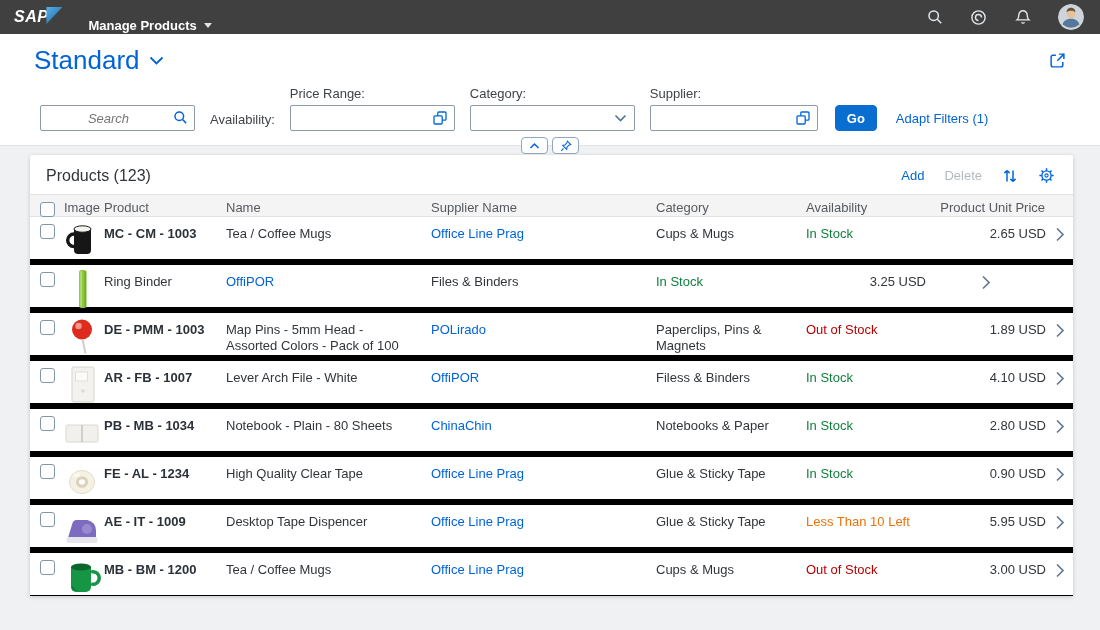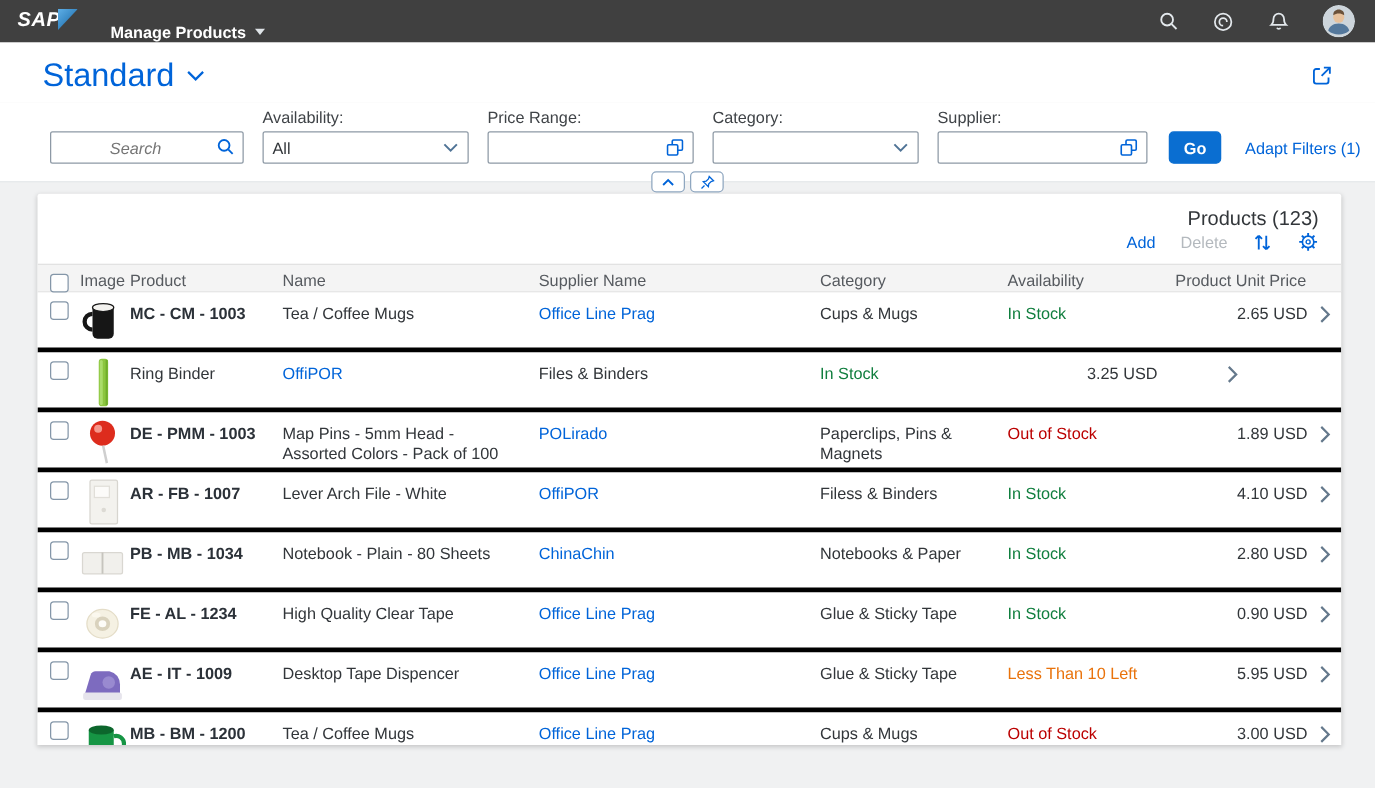--- a/index.html
+++ b/index.html
@@ -41,34 +41,34 @@
   .go-btn { height:26px; padding:0 11px; background:#0a6ed1; color:#fff; border:1px solid #0a6ed1;
     border-radius:4px; font-size:13px; font-weight:700; cursor:pointer; font-family:"Liberation Sans",sans-serif; }
   .adapt-link { font-size:13px; color:#0064d9; margin:0 0 5px 4px; cursor:pointer; white-space:nowrap; }
   .fbar-btns { position:absolute; left:50%; bottom:-9px; transform:translateX(-50%); display:flex; gap:4px; }
   .fbar-btn { width:27px; height:17px; background:#fff; border:1px solid #8fa7c0; border-radius:4px;
     display:flex; align-items:center; justify-content:center; cursor:pointer; }
 
   
   .card { margin:9px 27px 0 30px; background:#fff; height:441px; overflow:hidden;
     box-shadow:0 1px 4px rgba(0,0,0,.18); border-radius:2px 2px 0 0; }
-  .card-head { display:flex; justify-content:space-between; align-items:flex-end; padding:12px 18px 9px 16px;flex-direction:column; }
+  .card-head { display:flex; justify-content:space-between; align-items:flex-start; padding:12px 18px 9px 16px; }
   .card-title { font-size:16px; color:#32363a; }
   .toolbar { display:flex; align-items:center; gap:20px; }
   .tb-add { font-size:13px; color:#0064d9; cursor:pointer; }
   .tb-delete { font-size:13px; color:#b4b9be; cursor:default; }
   .tb-icon { display:flex; cursor:pointer; }
 
   
   .thead, .trow { display:grid; grid-template-columns:30px 44px 122px 205px 225px 150px 120px 120px 27px; }
   .thead { background:#f4f4f4; border-top:1px solid #e2e2e2; border-bottom:1px solid #e2e2e2;
     height:23px; align-items:center; font-size:13px; color:#565a5f; }
   .th { white-space:nowrap; }
   .th-price { grid-column:8/10; text-align:right; padding-right:28px; }
-  .trow { height:48px; border-bottom:4px solid #000000; background:#fff; cursor:pointer; }
+  .trow { height:48px; border-bottom:6px solid #000000; background:#fff; cursor:pointer; }
   .cell { font-size:13px; color:#32363a; padding-top:9px; line-height:16px; }
   .c-check { padding-left:10px; padding-top:7px; }
   .checkbox { width:15px; height:15px; border:1.5px solid #8496a8; border-radius:3px; background:#fefefe; display:inline-block; cursor:pointer; }
   .c-img { display:flex; justify-content:center; padding-top:3px; }
   .c-prod { font-weight:700; color:#2b3138; padding-right:8px; }
   .c-name { padding-right:14px; }
   .c-sup a { color:#0064d9; text-decoration:none; }
   .c-price { text-align:right; }
   .c-chev { display:flex; justify-content:center; padding-top:10px; }
   .st-in { color:#107e3e; } .st-out { color:#bb0000; } .st-low { color:#e9730c; }
@@ -136,26 +136,20 @@
     <input class="search-input" type="text" placeholder="Search" style="">
     <span class="in-icon">
       <svg width="15" height="15" viewBox="0 0 16 16" fill="none" stroke="#0064d9" stroke-width="1.6">
           <circle cx="6.7" cy="6.7" r="4.6"></circle>
           <line x1="10.2" y1="10.2" x2="14" y2="14"></line>
         </svg>
     </span>
   </div>
   <div class="fgroup">
     <span class="flabel">Availability:</span>
-    <div class="fctrl w165">
-      <span class="grow">All</span>
-      <svg width="13" height="9" viewBox="0 0 13 9" fill="none" stroke="#4f7396" stroke-width="1.6">
-          <path d="M1.5 1.5l5 5 5-5"></path>
-        </svg>
-    </div>
   </div>
   <div class="fgroup">
     <span class="flabel">Price Range:</span>
     <div class="fctrl w165">
       <span class="grow"></span>
       <svg width="14" height="14" viewBox="0 0 14 14" fill="none" stroke="#0064d9" stroke-width="1.3">
           <rect x="4.8" y="1" width="8.2" height="8.2" rx="1"></rect>
           <rect x="1" y="4.8" width="8.2" height="8.2" rx="1" fill="#fff"></rect>
         </svg>
     </div>

